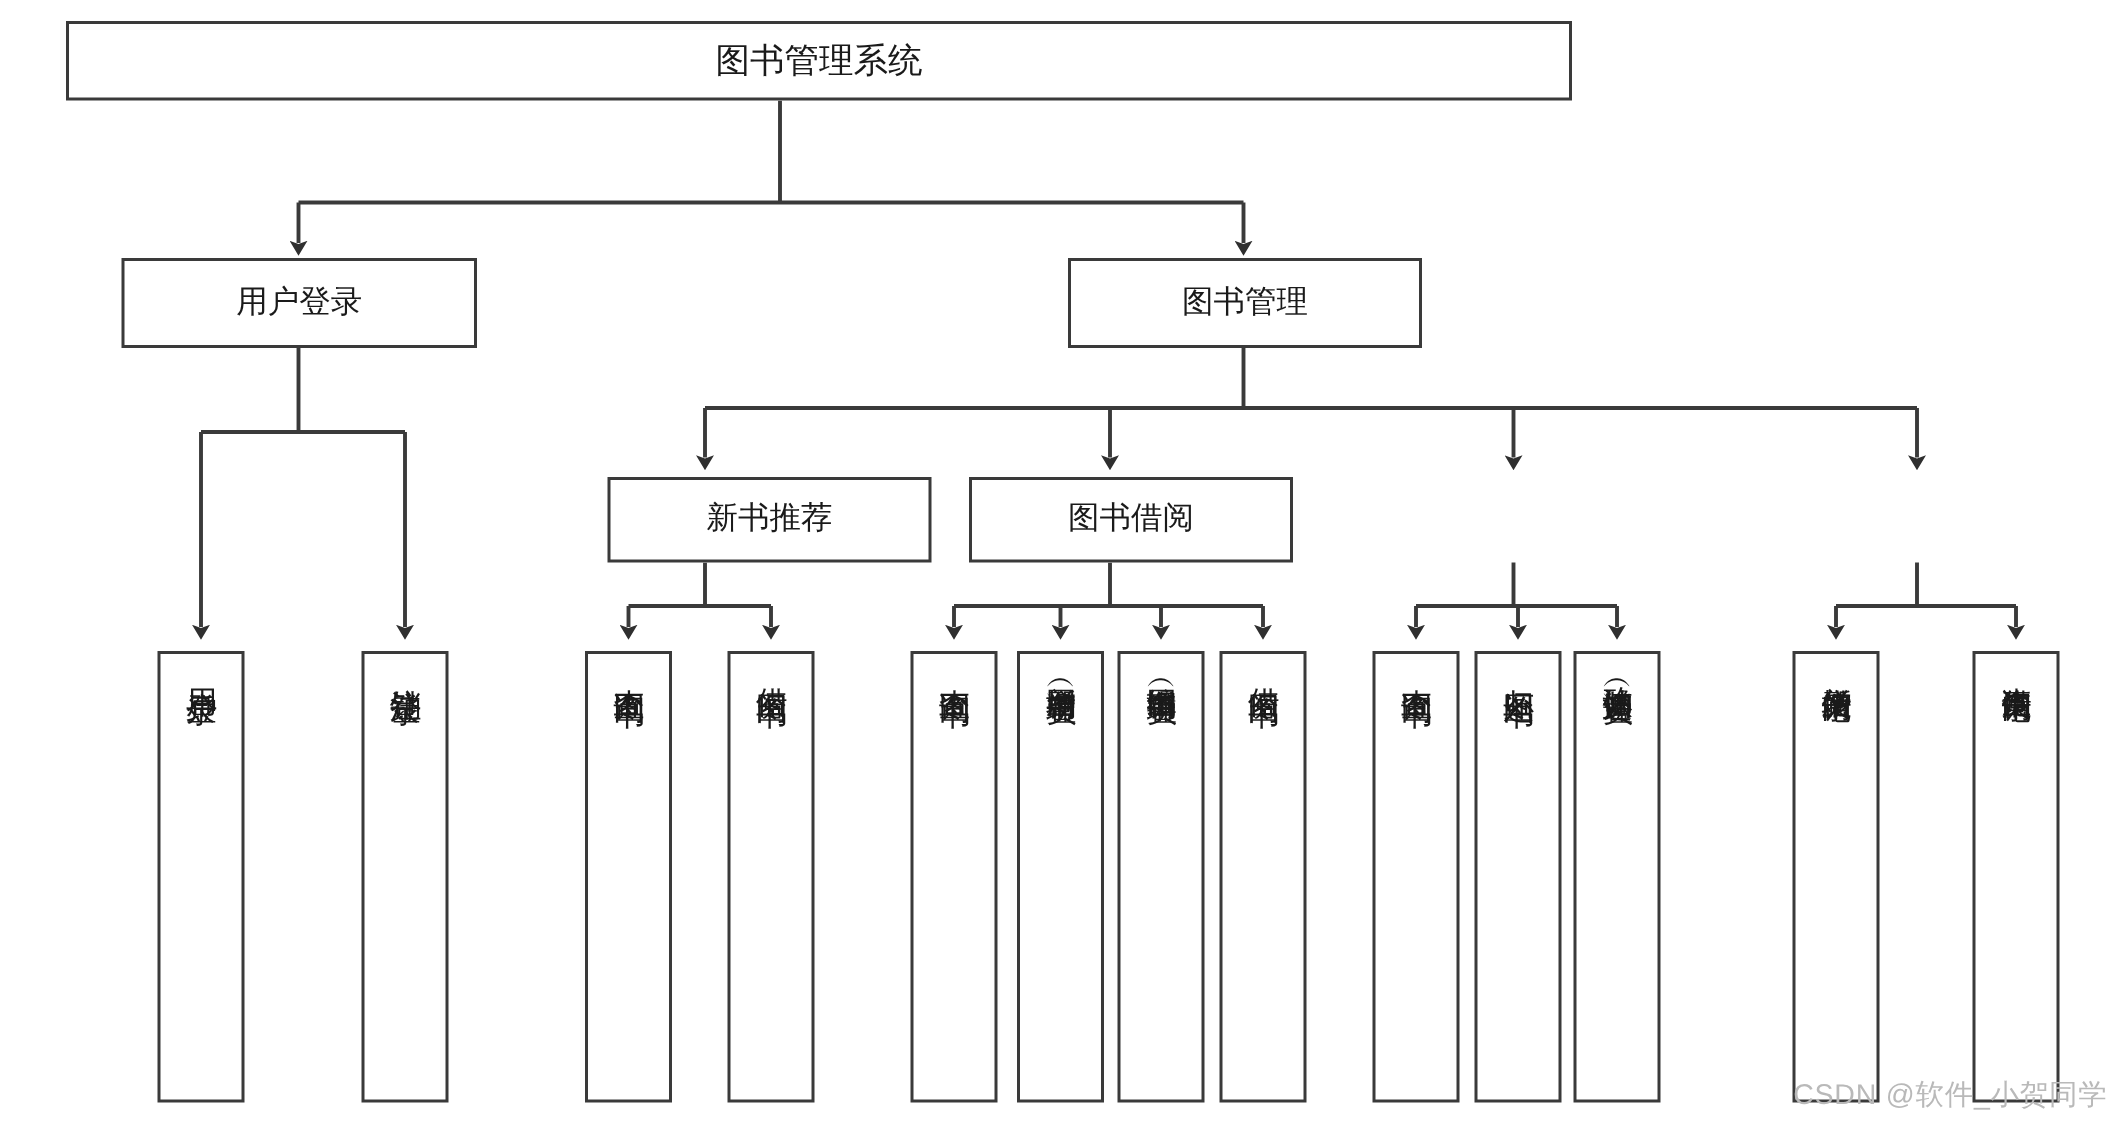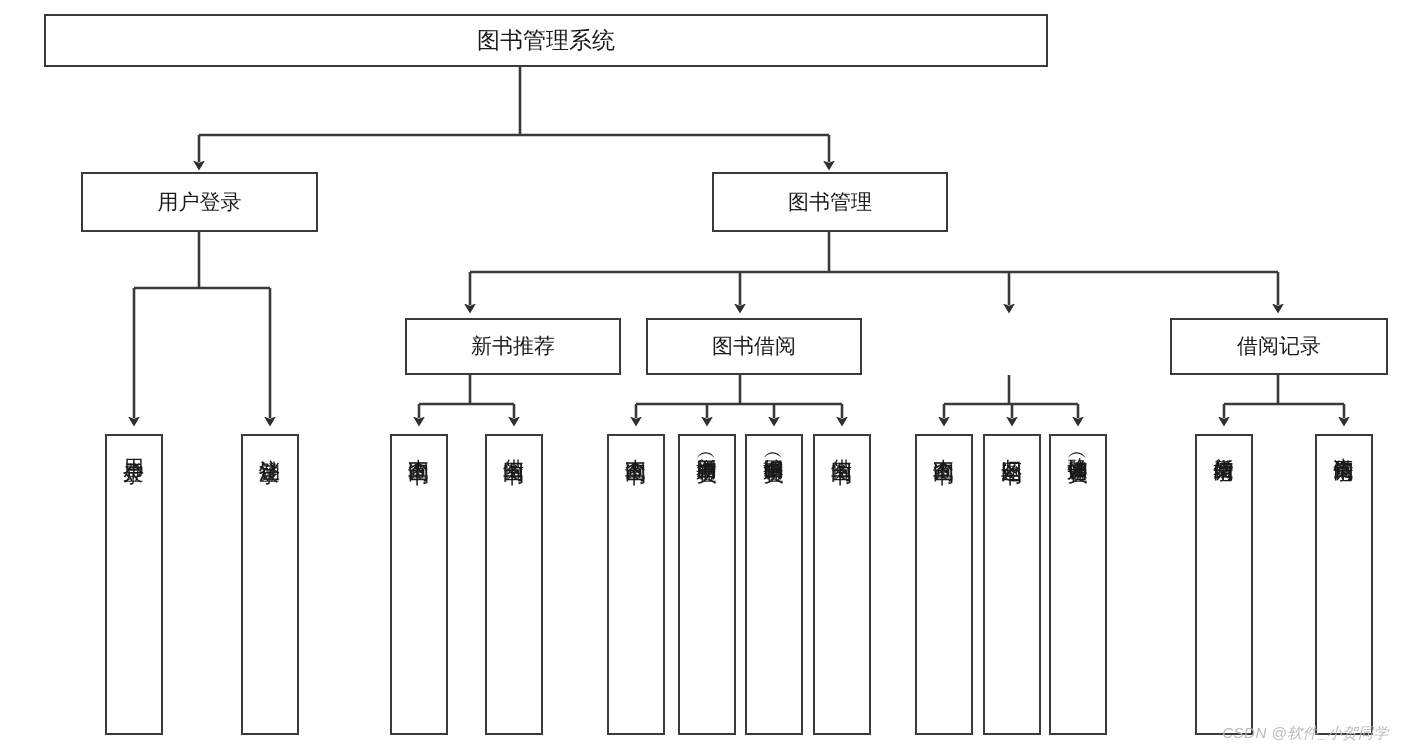--- a/index.html
+++ b/index.html
@@ -21,22 +21,22 @@
   .leaf .lbl{
     writing-mode:vertical-rl;
     text-orientation:upright;
     font-size:21px;
     letter-spacing:2px;
     line-height:1;
     white-space:nowrap;
   }
   .leaf.tall .lbl{font-size:20px;letter-spacing:1px;}
 
-  .watermark{position:absolute;right:16px;bottom:4px;font-size:15px;color:#b9b9b9;
-             letter-spacing:0.5px;white-space:nowrap;font-style:italic;}
+  .watermark{position:absolute;right:0;bottom:4px;font-size:19px;color:#b9b9b9;
+             letter-spacing:0.5px;white-space:nowrap;}
 </style>
 </head>
 <body>
 
 <div id="canvas">
 
   <svg class="wires" viewBox="0 0 1405 747" xmlns="http://www.w3.org/2000/svg">
     <defs>
       <marker id="arrow" markerWidth="10" markerHeight="12" refX="1.5" refY="6" orient="auto" markerUnits="userSpaceOnUse">
         <path d="M0,0 L10,6 L0,12 L2.2,6 Z" fill="#2f2f2f"></path>
@@ -100,23 +100,20 @@
 
   <div class="node lvl2" style="left:362px;top:318px;width:216px;height:57px;margin-left:43px;">
     <span class="lbl">新书推荐</span>
   </div>
 
   <div class="node lvl2" style="left:632px;top:318px;width:216px;height:57px;margin-left:14px;">
     <span class="lbl">图书借阅</span>
   </div>
 
 
-  <div class="node lvl2" style="left:1170px;top:318px;width:218px;height:57px;">
-    <span class="lbl">借阅记录</span>
-  </div>
 
   <div class="node leaf" style="left:105px;top:434px;width:58px;height:301px;">
     <span class="lbl">用户登录</span>
   </div>
   <div class="node leaf" style="left:241px;top:434px;width:58px;height:301px;">
     <span class="lbl">注销登录</span>
   </div>
 
   <div class="node leaf" style="left:390px;top:434px;width:58px;height:301px;">
     <span class="lbl">查询图书</span>

